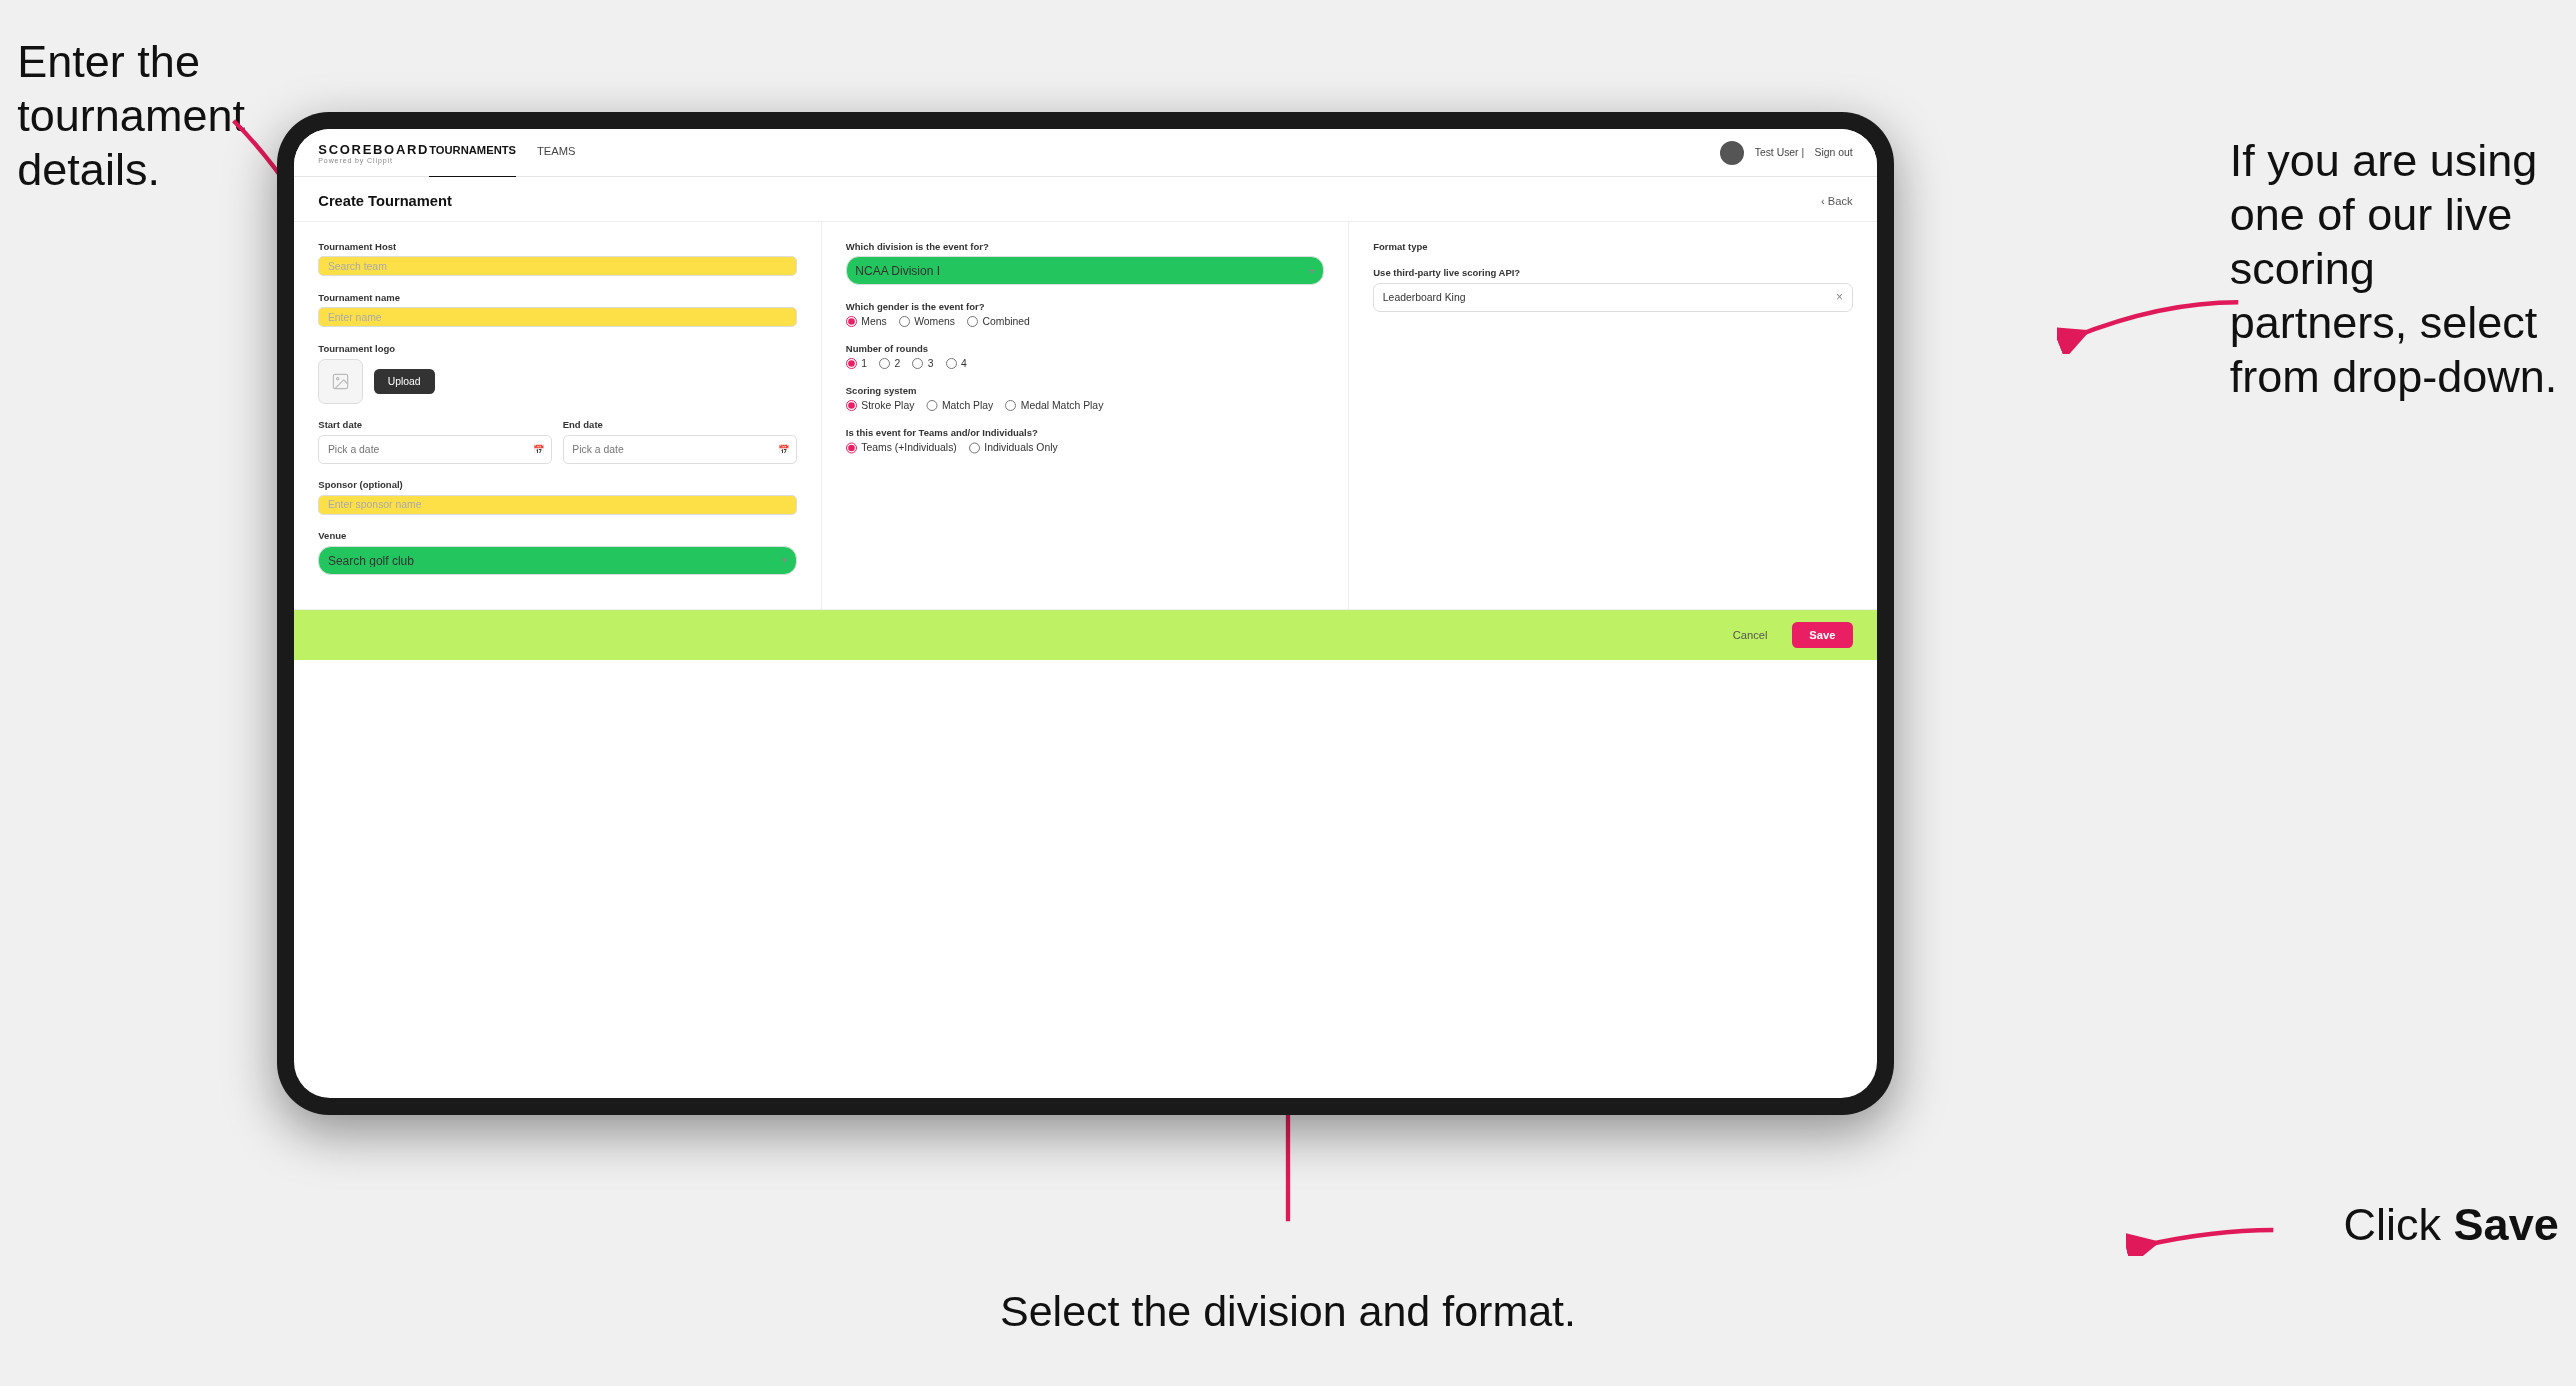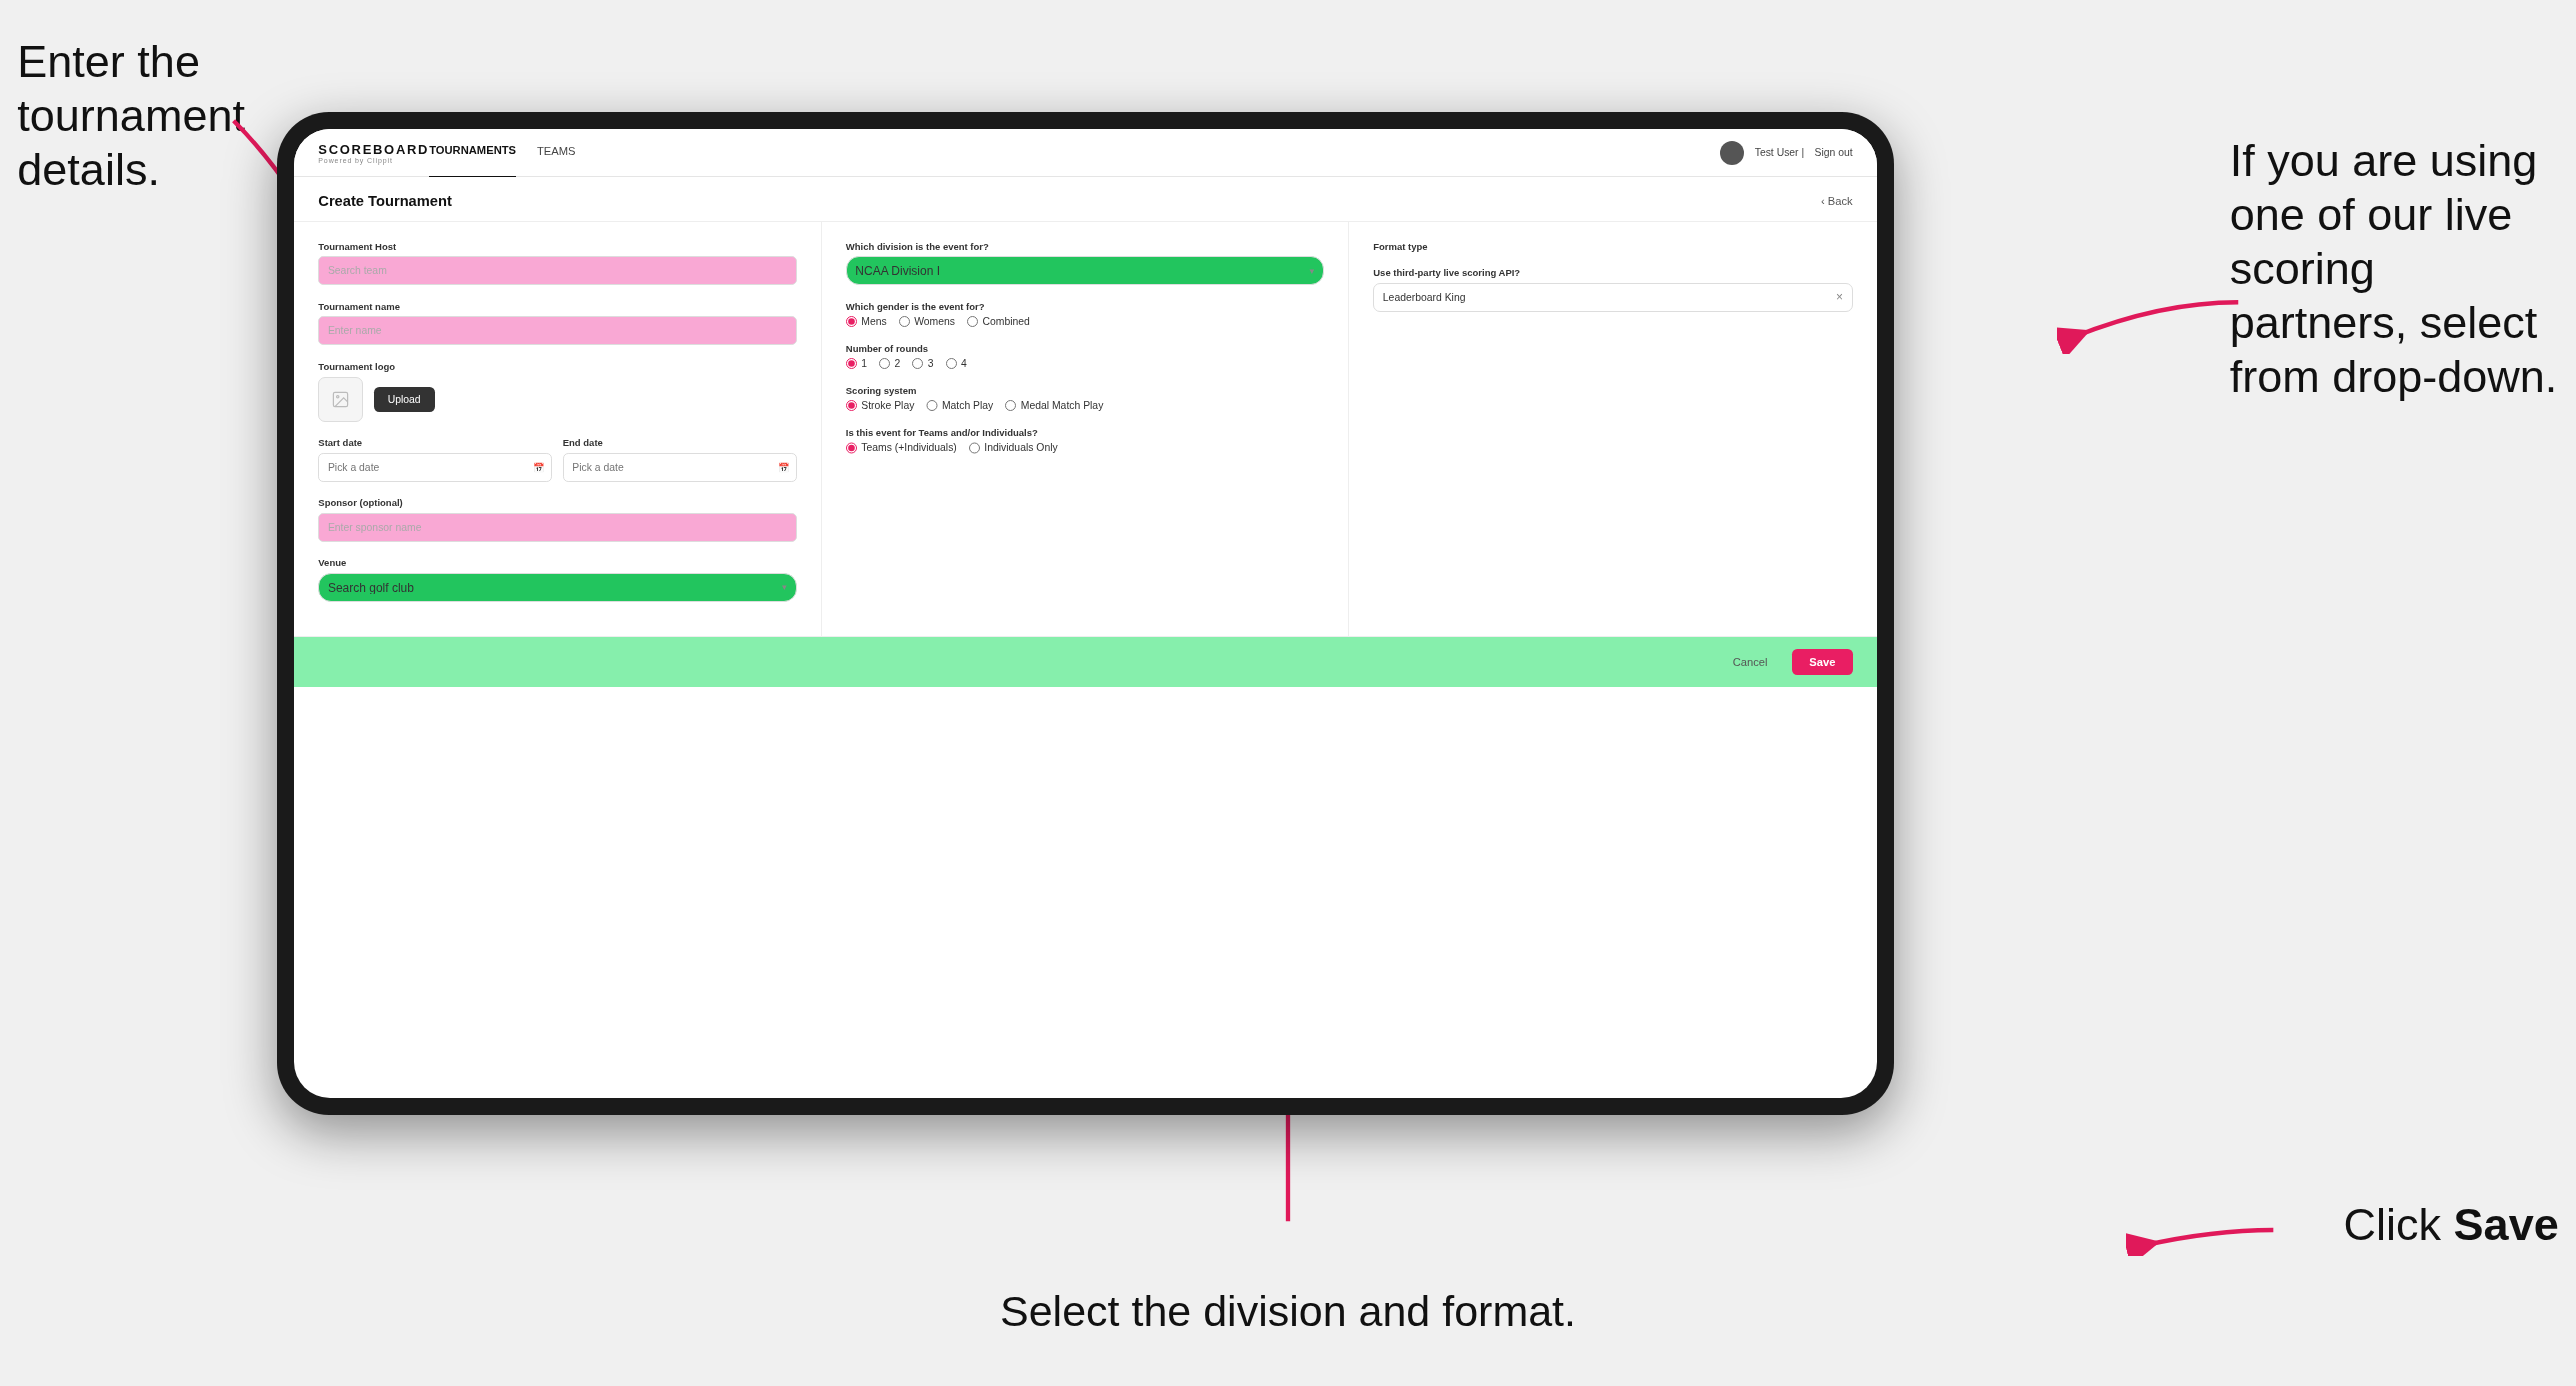--- a/index.html
+++ b/index.html
@@ -212,22 +212,22 @@
       display: block;
     }
 
     .form-input {
       width: 100%;
       border: 0.9px solid #ddd;
       border-radius: 5.2px;
       padding: 7px 8.6px;
       font-size: 10.4px;
       color: #333;
-      background: #f9a8d4;
-      height: 29px;
+      background: #fde047;
+      height: 20px;
     }
 
     .form-input::placeholder {
       color: #aaa;
     }
 
     .form-select-wrapper {
       position: relative;
     }
 
@@ -370,21 +370,21 @@
       cursor: pointer;
     }
 
     
     .form-footer {
       border-top: 0.9px solid #eee;
       padding: 12px 24px;
       display: flex;
       justify-content: flex-end;
       gap: 10.4px;
-      background: #86efac;
+      background: #bef264;
     }
 
     .btn-cancel {
       background: transparent;
       border: none;
       font-size: 11.2px;
       color: #555;
       cursor: pointer;
       padding: 7px 14px;
     }

